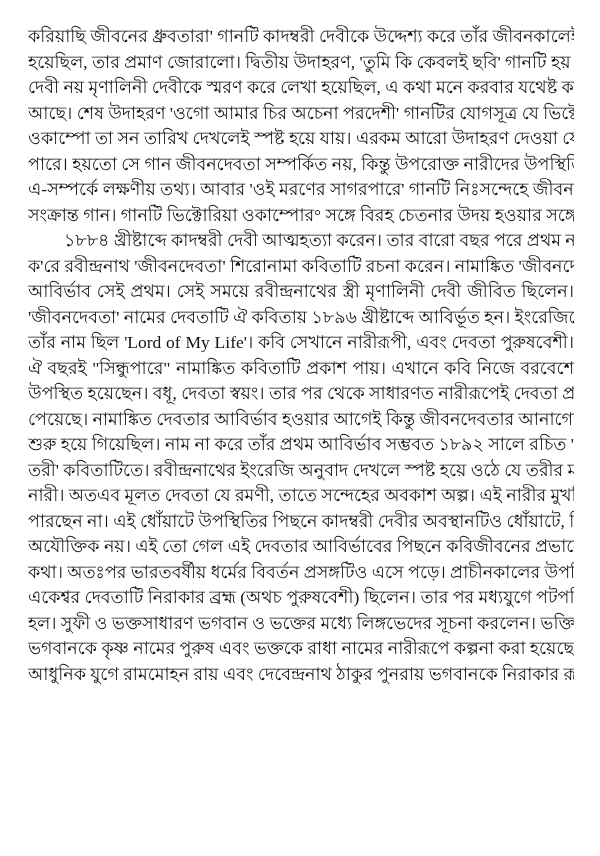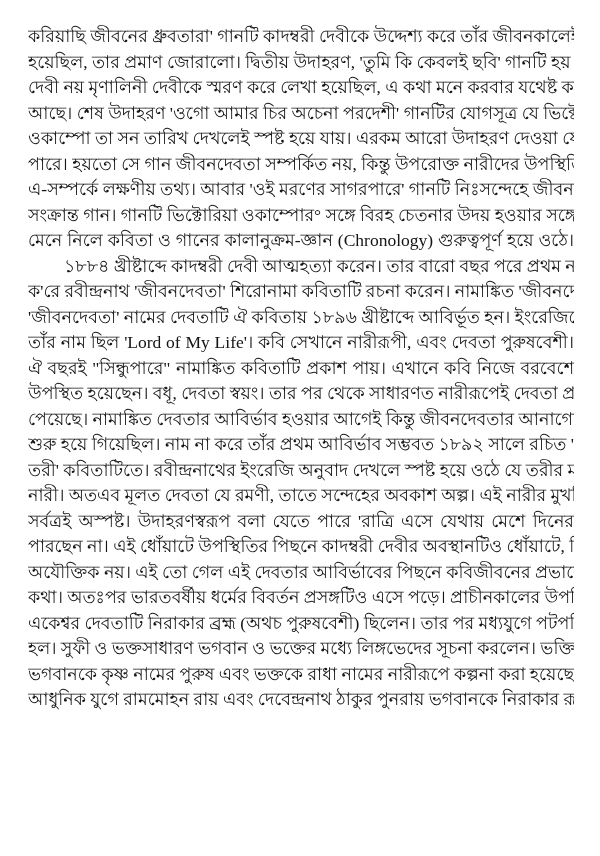--- a/index.html
+++ b/index.html
@@ -47,34 +47,33 @@
   <div class="text-block">
       <div class="paragraph">
         <div class="text-line">করিয়াছি জীবনের ধ্রুবতারা' গানটি কাদম্বরী দেবীকে উদ্দেশ্য করে তাঁর জীবনকালেই রচিত</div>
         <div class="text-line">হয়েছিল, তার প্রমাণ জোরালো। দ্বিতীয় উদাহরণ, 'তুমি কি কেবলই ছবি' গানটি হয় কাদম্বরী</div>
         <div class="text-line">দেবী নয় মৃণালিনী দেবীকে স্মরণ করে লেখা হয়েছিল, এ কথা মনে করবার যথেষ্ট কারণ</div>
         <div class="text-line">আছে। শেষ উদাহরণ 'ওগো আমার চির অচেনা পরদেশী' গানটির যোগসূত্র যে ভিক্টোরিয়া</div>
         <div class="text-line">ওকাম্পো তা সন তারিখ দেখলেই স্পষ্ট হয়ে যায়। এরকম আরো উদাহরণ দেওয়া যেতে</div>
         <div class="text-line">পারে। হয়তো সে গান জীবনদেবতা সম্পর্কিত নয়, কিন্তু উপরোক্ত নারীদের উপস্থিতি</div>
         <div class="text-line">এ-সম্পর্কে লক্ষণীয় তথ্য। আবার 'ওই মরণের সাগরপারে' গানটি নিঃসন্দেহে জীবনদেবতা</div>
         <div class="text-line">সংক্রান্ত গান। গানটি ভিক্টোরিয়া ওকাম্পোর° সঙ্গে বিরহ চেতনার উদয় হওয়ার সঙ্গে সঙ্গে</div>
-        <div class="text-line">মেনে নিলে কবিতা ও গানের কালানুক্রম-জ্ঞান (Chronology) গুরুত্বপূর্ণ হয়ে ওঠে।</div>
       </div>
       <div class="paragraph">
         <div class="text-line">১৮৮৪ খ্রীষ্টাব্দে কাদম্বরী দেবী আত্মহত্যা করেন। তার বারো বছর পরে প্রথম নাম</div>
         <div class="text-line">ক'রে রবীন্দ্রনাথ 'জীবনদেবতা' শিরোনামা কবিতাটি রচনা করেন। নামাঙ্কিত 'জীবনদেবতা'র</div>
+        <div class="text-line">আবির্ভাব সেই প্রথম। সেই সময়ে রবীন্দ্রনাথের স্ত্রী মৃণালিনী দেবী জীবিত ছিলেন।</div>
         <div class="text-line">'জীবনদেবতা' নামের দেবতাটি ঐ কবিতায় ১৮৯৬ খ্রীষ্টাব্দে আবির্ভূত হন। ইংরেজিতে</div>
         <div class="text-line">তাঁর নাম ছিল 'Lord of My Life'। কবি সেখানে নারীরূপী, এবং দেবতা পুরুষবেশী।</div>
         <div class="text-line">ঐ বছরই "সিন্ধুপারে" নামাঙ্কিত কবিতাটি প্রকাশ পায়। এখানে কবি নিজে বরবেশে</div>
         <div class="text-line">উপস্থিত হয়েছেন। বধূ, দেবতা স্বয়ং। তার পর থেকে সাধারণত নারীরূপেই দেবতা প্রকাশ</div>
         <div class="text-line">পেয়েছে। নামাঙ্কিত দেবতার আবির্ভাব হওয়ার আগেই কিন্তু জীবনদেবতার আনাগোনা</div>
         <div class="text-line">শুরু হয়ে গিয়েছিল। নাম না করে তাঁর প্রথম আবির্ভাব সম্ভবত ১৮৯২ সালে রচিত 'সোনার</div>
         <div class="text-line">তরী' কবিতাটিতে। রবীন্দ্রনাথের ইংরেজি অনুবাদ দেখলে স্পষ্ট হয়ে ওঠে যে তরীর মাঝিটি</div>
         <div class="text-line">নারী। অতএব মূলত দেবতা যে রমণী, তাতে সন্দেহের অবকাশ অল্প। এই নারীর মুখটি</div>
-        <div class="text-line">সর্বত্রই অস্পষ্ট। উদাহরণস্বরূপ বলা যেতে পারে 'রাত্রি এসে যেথায় মেশে দিনের</div>
         <div class="text-line">পারছেন না। এই ধোঁয়াটে উপস্থিতির পিছনে কাদম্বরী দেবীর অবস্থানটিও ধোঁয়াটে, কিন্তু</div>
         <div class="text-line">অযৌক্তিক নয়। এই তো গেল এই দেবতার আবির্ভাবের পিছনে কবিজীবনের প্রভাবের</div>
         <div class="text-line">কথা। অতঃপর ভারতবর্ষীয় ধর্মের বিবর্তন প্রসঙ্গটিও এসে পড়ে। প্রাচীনকালের উপনিষদে</div>
         <div class="text-line">একেশ্বর দেবতাটি নিরাকার ব্রহ্ম (অথচ পুরুষবেশী) ছিলেন। তার পর মধ্যযুগে পটপরিবর্তন</div>
         <div class="text-line">হল। সুফী ও ভক্তসাধারণ ভগবান ও ভক্তের মধ্যে লিঙ্গভেদের সূচনা করলেন। ভক্তিবাদে</div>
         <div class="text-line">ভগবানকে কৃষ্ণ নামের পুরুষ এবং ভক্তকে রাধা নামের নারীরূপে কল্পনা করা হয়েছে।</div>
         <div class="text-line">আধুনিক যুগে রামমোহন রায় এবং দেবেন্দ্রনাথ ঠাকুর পুনরায় ভগবানকে নিরাকার রূপে</div>
       </div>
     </div>
 </div>

